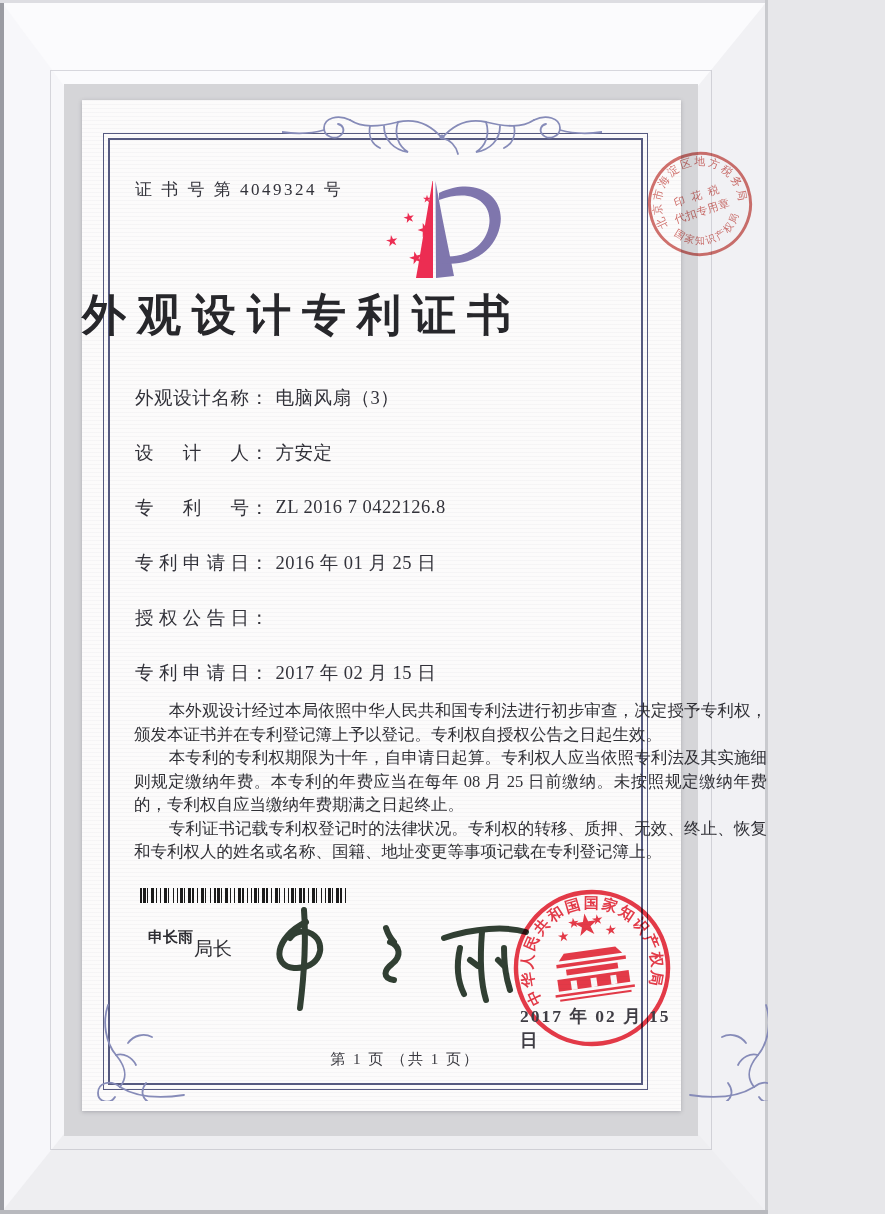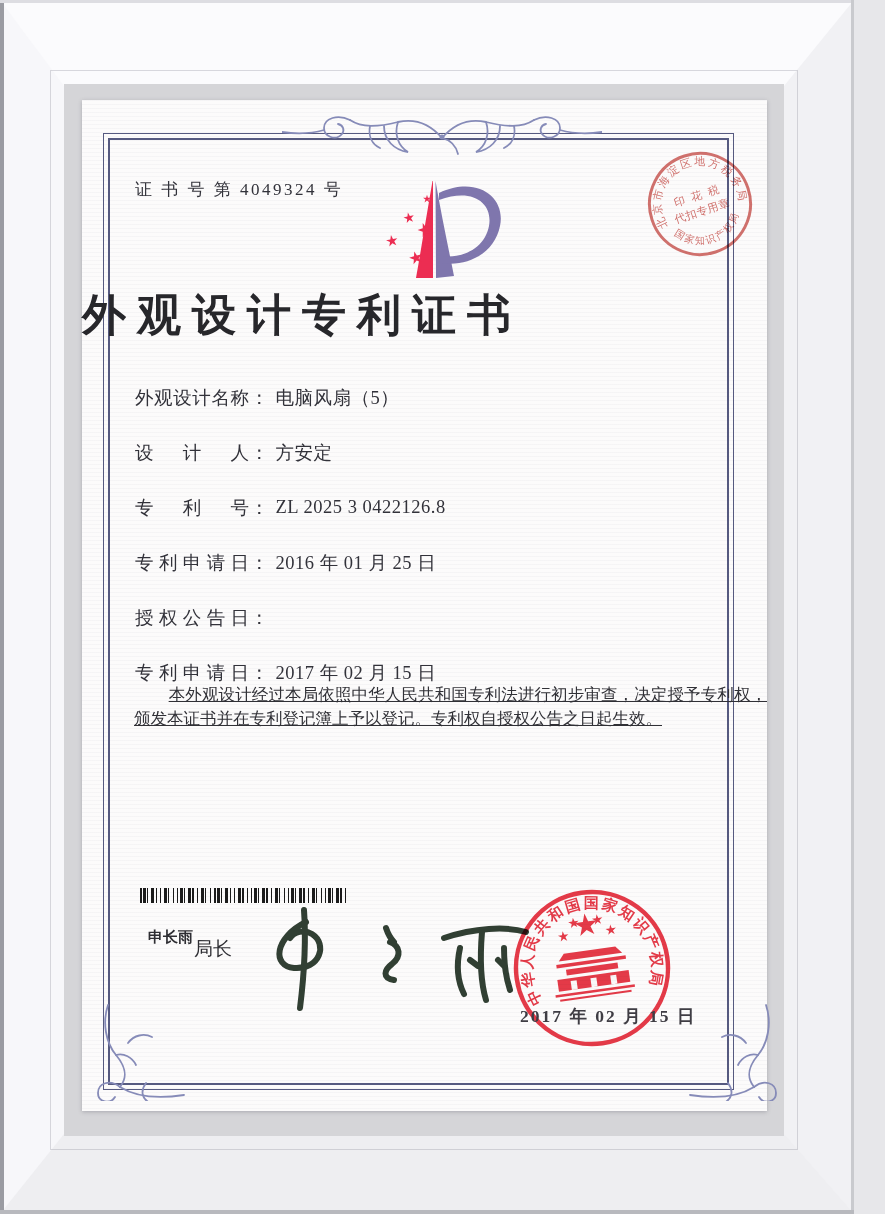--- a/index.html
+++ b/index.html
@@ -1,16 +1,16 @@
 <!DOCTYPE html>
 <html style="--paper: #fcfbfb; --border-blue: #565a80; --ornament-blue: #868bb8; --seal-red: #e6303f; --tax-red: #cc5a55; --logo-red: #ec2d52; --logo-purple: #7f76ad; --ink: #32323a; --sig-ink: #313f33;"><head>
 <meta charset="utf-8">
 <style>
   html,body{margin:0;padding:0;background:#e7e7ea;}
-  .stage{position:relative;width:854px;height:1214px;overflow:hidden;
+  .stage{position:relative;width:768px;height:1214px;overflow:hidden;
          font-family:"Liberation Serif","DejaVu Serif",serif;background:#7f1d1d;}
   
   .frame{position:absolute;inset:0;box-sizing:border-box;
          border-style:solid;border-width:86px 70px 80px 64px;
          border-color:#fbfbfd #f1f1f4 #eeeef1 #f7f7fa;}
   .edge-l{position:absolute;left:0;top:0;bottom:0;width:4px;background:#9a9ba2;}
   .edge-t{position:absolute;left:0;top:0;right:0;height:3px;background:#dddde2;}
   .edge-r{position:absolute;right:0;top:0;bottom:0;width:3px;background:#c9cace;}
   .edge-b{position:absolute;left:0;right:0;bottom:0;height:4px;background:#b8b9be;}
   .bevel{position:absolute;left:50px;top:70px;right:56px;bottom:64px;
@@ -33,22 +33,22 @@
   .certno{position:absolute;left:53px;top:78px;font-size:17px;letter-spacing:2.5px;
           color:var(--ink,#32323a);z-index:3;}
   .logo{position:absolute;left:288px;top:78px;width:140px;height:112px;z-index:3;}
   .title{position:absolute;left:0;top:186px;width:716px;
          font-size:44px;font-weight:bold;letter-spacing:11px;color:#27272b;z-index:3;}
   .fields{position:absolute;left:53px;top:270px;z-index:3;}
   .frow{height:55px;display:flex;align-items:center;font-size:18.5px;color:var(--ink,#32323a);}
   .flabel{display:inline-block;width:114px;text-align:justify;text-align-last:justify;}
   .fcolon{margin-left:1px;}
   .fvalue{margin-left:7px;letter-spacing:.5px;}
-  .paras{position:absolute;left:52px;top:583px;width:633px;font-size:16.5px;
-         line-height:23.5px;text-align:justify;color:#303036;z-index:3;text-decoration:underline;}
+  .paras{position:absolute;left:52px;top:599px;width:633px;font-size:16.5px;
+         line-height:23.5px;text-align:justify;color:#303036;z-index:3;}
   .paras p{margin:0;text-indent:2.1em;}
   .barcode{position:absolute;left:58px;top:788px;width:206px;height:15px;z-index:3;
      background-image:repeating-linear-gradient(90deg,
        #1b1b1b 0 1.5px,transparent 1.5px 3px,#1b1b1b 3px 6px,transparent 6px 7px,
        #1b1b1b 7px 8px,transparent 8px 11px,#1b1b1b 11px 14px,transparent 14px 15.5px,
        #1b1b1b 15.5px 17px,transparent 17px 20px,#1b1b1b 20px 21px,transparent 21px 24px,
        #1b1b1b 24px 27px,transparent 27px 28px,#1b1b1b 28px 29.5px,transparent 29.5px 33px,
        #1b1b1b 33px 34px,transparent 34px 37px);}
   .signer-title{position:absolute;left:66px;top:836px;font-size:19px;color:#2e2e33;z-index:3;margin-left:46px;}
   .signer-name{position:absolute;left:66px;top:828px;font-size:15px;color:#2e2e33;z-index:3;font-weight:bold;}
@@ -148,50 +148,52 @@
       <text x="55" y="50" text-anchor="middle" font-size="11" letter-spacing="2">印 花 税</text>
       <text x="55" y="66" text-anchor="middle" font-size="11" letter-spacing="0.5">代扣专用章</text>
     </svg>
 
     <div class="title">外观设计专利证书</div>
 
     <div class="fields">
       <div class="frow">
         <span class="flabel">外观设计名称</span>
           <span class="fcolon">：</span>
-          <span class="fvalue">电脑风扇（5）</span>
+          <span class="fvalue">电脑风扇（3）</span>
       </div>
       <div class="frow">
         <span class="flabel">设计人</span>
           <span class="fcolon">：</span>
           <span class="fvalue">方安定</span>
       </div>
       <div class="frow">
         <span class="flabel">专利号</span>
           <span class="fcolon">：</span>
-          <span class="fvalue">ZL 2025 3 0422126.8</span>
+          <span class="fvalue">ZL 2016 7 0422126.8</span>
       </div>
       <div class="frow">
         <span class="flabel">专利申请日</span>
           <span class="fcolon">：</span>
           <span class="fvalue">2016 年 01 月 25 日</span>
       </div>
       <div class="frow">
         <span class="flabel">授权公告日</span>
           <span class="fcolon">：</span>
       </div>
       <div class="frow">
         <span class="flabel">专利申请日</span>
           <span class="fcolon">：</span>
           <span class="fvalue">2017 年 02 月 15 日</span>
       </div>
     </div>
 
     <div class="paras">
       <p>本外观设计经过本局依照中华人民共和国专利法进行初步审查，决定授予专利权，颁发本证书并在专利登记簿上予以登记。专利权自授权公告之日起生效。</p>
+      <p>本专利的专利权期限为十年，自申请日起算。专利权人应当依照专利法及其实施细则规定缴纳年费。本专利的年费应当在每年 08 月 25 日前缴纳。未按照规定缴纳年费的，专利权自应当缴纳年费期满之日起终止。</p>
+      <p>专利证书记载专利权登记时的法律状况。专利权的转移、质押、无效、终止、恢复和专利权人的姓名或名称、国籍、地址变更等事项记载在专利登记簿上。</p>
     </div>
 
     <div class="barcode"></div>
 
     <div class="signer-title">局长</div>
     <div class="signer-name">申长雨</div>
 
     <svg class="signature" viewBox="0 0 290 110">
       <path d="M52,18 C20,34 18,62 40,64 C66,66 74,40 58,30 C50,25 40,28 36,34"></path>
       <path d="M50,6 C52,34 50,72 46,104"></path>
@@ -224,14 +226,15 @@
         <path d="M49,92 h72 v12 h-72 Z"></path>
         <rect x="62" y="95" width="6" height="9" fill="#fcfbfb"></rect>
         <rect x="82" y="95" width="6" height="9" fill="#fcfbfb"></rect>
         <rect x="102" y="95" width="6" height="9" fill="#fcfbfb"></rect>
         <rect x="45" y="107" width="80" height="2.5"></rect>
         <rect x="49" y="112" width="72" height="2"></rect>
       </g>
     </svg>
 
     <div class="seal-date">2017 年 02 月 15 日</div>
+    <div class="footer">第 1 页 （共 1 页）</div>
   </div>
 </div>
 
 </body></html>

